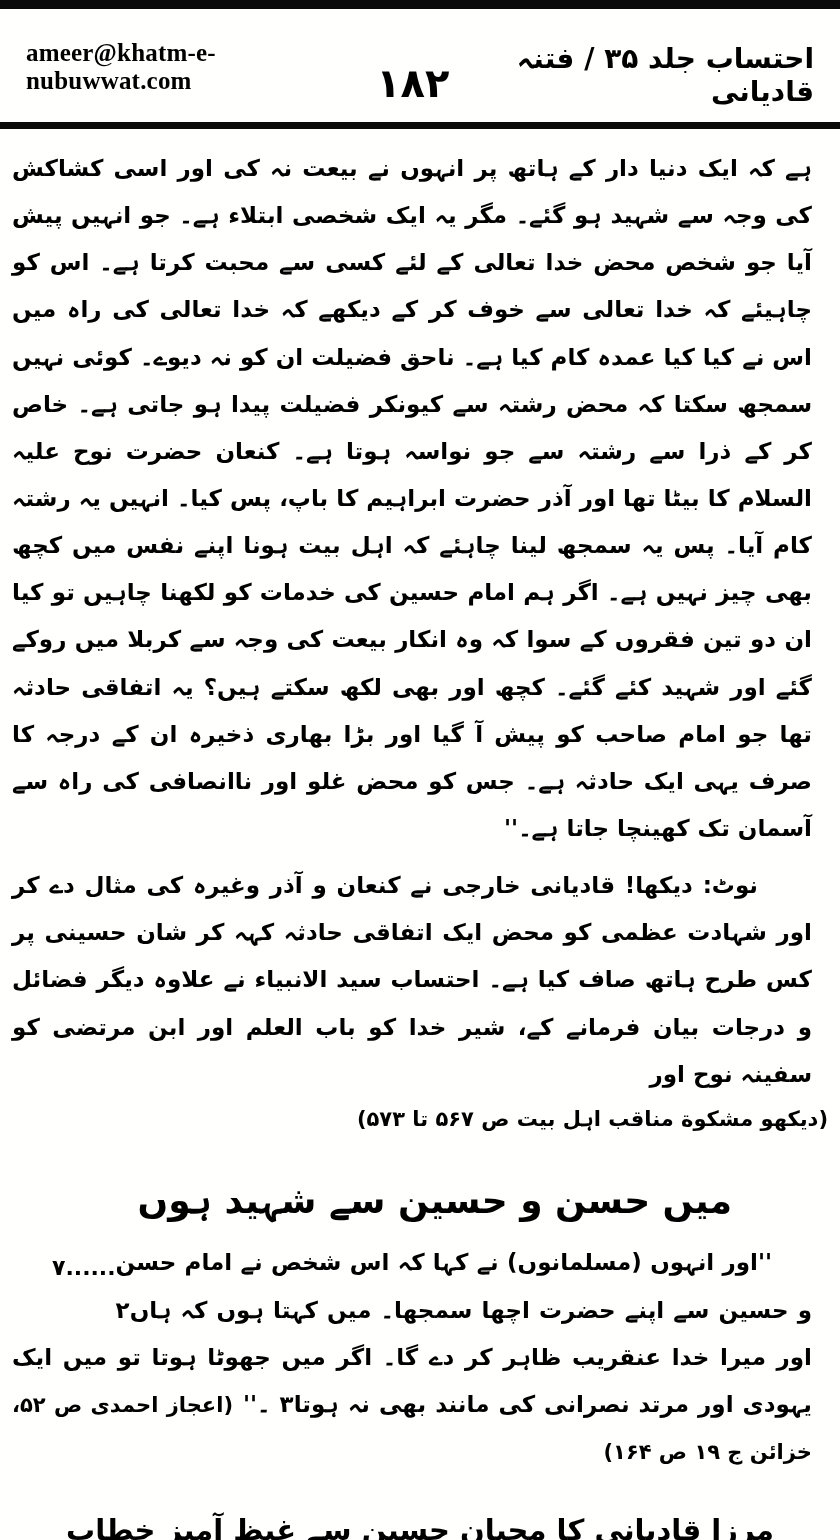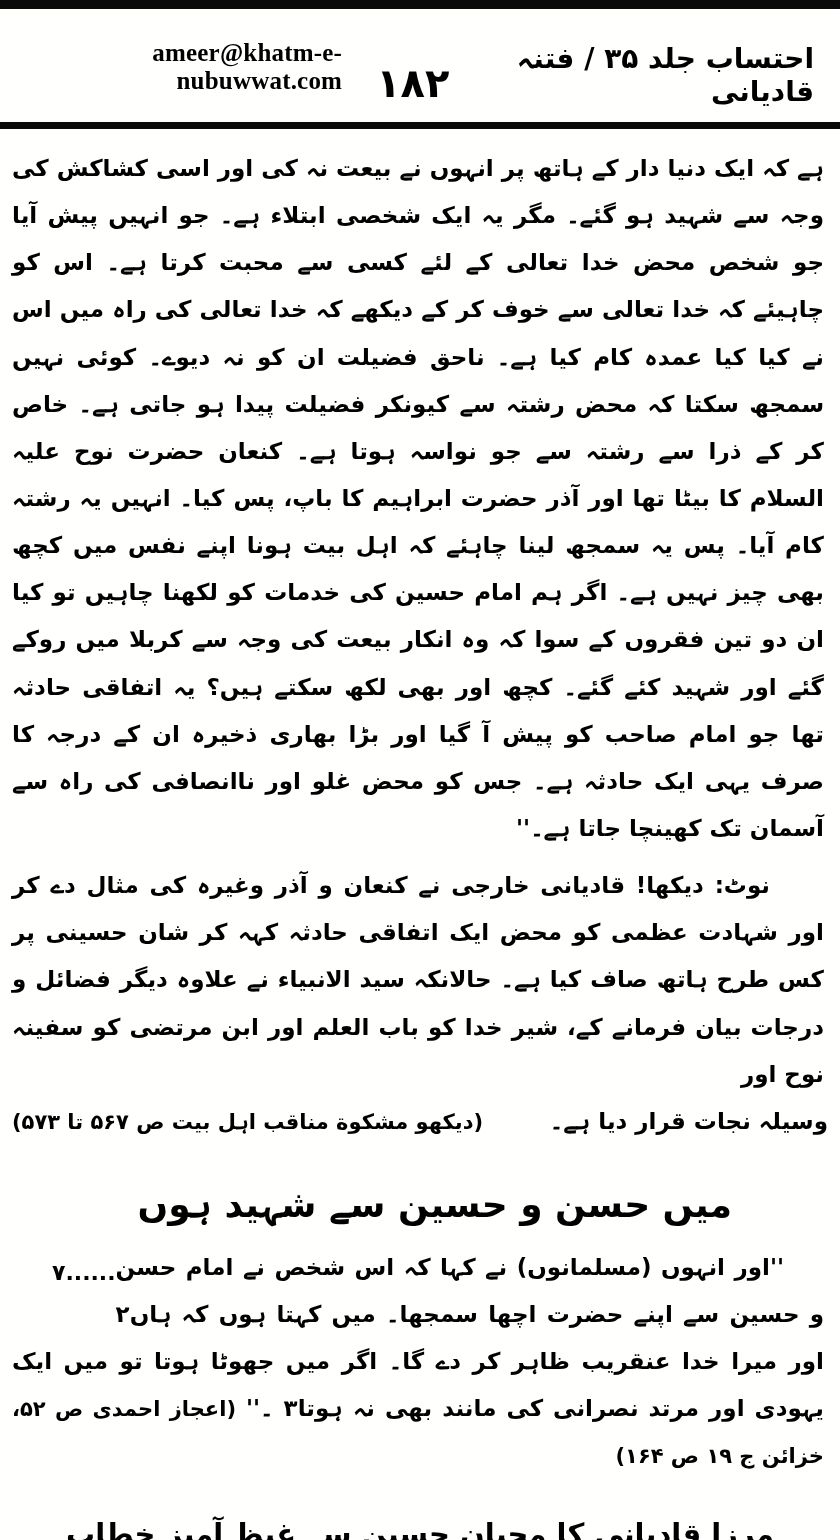--- a/index.html
+++ b/index.html
@@ -4,29 +4,29 @@
 <style>
   html,body{margin:0;padding:0;background:#777;}
   .page{
     width:840px;min-height:1540px;margin:0 auto;background:#fffffe;
     display:flex;flex-direction:column;box-sizing:border-box;position:relative;
     font-family:"DejaVu Sans",sans-serif;color:#000;
   }
   .topbar{height:9px;background:#0a0a0a;width:100%;}
   
   .header{display:flex;align-items:center;padding:16px 26px 10px 26px;}
-  .email{font-family:"Liberation Serif",serif;font-weight:bold;font-size:25px;letter-spacing:.2px;text-align:right;}
+  .email{font-family:"Liberation Serif",serif;font-weight:bold;font-size:25px;letter-spacing:.2px;}
   .pagenum{font-size:40px;font-weight:bold;margin-left:34px;line-height:1;margin-top:32px;}
   .booktitle{margin-left:auto;font-size:28px;font-weight:bold;direction:rtl;}
   .rule{height:7px;background:#0a0a0a;margin:4px 0 0 0;}
   
   .main{padding:6px 12px 0 12px;direction:rtl;}
   .urdu{font-weight:bold;margin-top:17px;}
   .para{
-    font-size:23px;line-height:2.05;text-align:justify;margin:10px 4px 0 0;
+    font-size:23px;line-height:2.05;text-align:justify;margin:10px 16px 0 0;
   }
   .cite-line{
     font-size:21px;line-height:2.1;text-align:center;margin:2px 0 0 0;
     padding-left:150px;
   }
   .note-tail-row{display:flex;justify-content:space-between;align-items:baseline;
     font-size:23px;line-height:2.05;margin:0;}
   .note-tail-row .cite{font-size:21px;}
   .h1{
     font-size:36px;line-height:1.6;text-align:right;padding:14px 96px 4px 0;
@@ -50,24 +50,23 @@
     <span class="booktitle urdu">احتساب جلد ۳۵ / فتنہ قادیانی</span>
   </div>
 
   <div class="rule"></div>
 
   <div class="main" lang="ur">
 
     <p class="para urdu">ہے کہ ایک دنیا دار کے ہاتھ پر انہوں نے بیعت نہ کی اور اسی کشاکش کی وجہ سے شہید ہو گئے۔ مگر یہ ایک شخصی ابتلاء ہے۔ جو انہیں پیش آیا جو شخص محض خدا تعالی کے لئے کسی سے محبت کرتا ہے۔ اس کو چاہیئے کہ خدا تعالی سے خوف کر کے دیکھے کہ خدا تعالی کی راہ میں اس نے کیا کیا عمدہ کام کیا ہے۔ ناحق فضیلت ان کو نہ دیوے۔ کوئی نہیں سمجھ سکتا کہ محض رشتہ سے کیونکر فضیلت پیدا ہو جاتی ہے۔ خاص کر کے ذرا سے رشتہ سے جو نواسہ ہوتا ہے۔ کنعان حضرت نوح علیہ السلام کا بیٹا تھا اور آذر حضرت ابراہیم کا باپ، پس کیا۔ انہیں یہ رشتہ کام آیا۔ پس یہ سمجھ لینا چاہئے کہ اہل بیت ہونا اپنے نفس میں کچھ بھی چیز نہیں ہے۔ اگر ہم امام حسین کی خدمات کو لکھنا چاہیں تو کیا ان دو تین فقروں کے سوا کہ وہ انکار بیعت کی وجہ سے کربلا میں روکے گئے اور شہید کئے گئے۔ کچھ اور بھی لکھ سکتے ہیں؟ یہ اتفاقی حادثہ تھا جو امام صاحب کو پیش آ گیا اور بڑا بھاری ذخیرہ ان کے درجہ کا صرف یہی ایک حادثہ ہے۔ جس کو محض غلو اور ناانصافی کی راہ سے آسمان تک کھینچا جاتا ہے۔''</p>
 
 
-    <p class="para urdu" style="text-indent:54px">نوٹ: دیکھا! قادیانی خارجی نے کنعان و آذر وغیرہ کی مثال دے کر اور شہادت عظمی کو محض ایک اتفاقی حادثہ کہہ کر شان حسینی پر کس طرح ہاتھ صاف کیا ہے۔ حالانکہ سید الانبیاء نے علاوہ دیگر فضائل و درجات بیان فرمانے کے، شیر خدا کو باب العلم اور ابن مرتضی کو سفینہ نوح اور</p>
+    <p class="para urdu" style="text-indent:54px">نوٹ: دیکھا! قادیانی خارجی نے کنعان و آذر وغیرہ کی مثال دے کر اور شہادت عظمی کو محض ایک اتفاقی حادثہ کہہ کر شان حسینی پر کس طرح ہاتھ صاف کیا ہے۔ احتساب سید الانبیاء نے علاوہ دیگر فضائل و درجات بیان فرمانے کے، شیر خدا کو باب العلم اور ابن مرتضی کو سفینہ نوح اور</p>
 
     <div class="note-tail-row urdu">
-      <span>وسیلہ نجات قرار دیا ہے۔</span>
       <span class="cite">(دیکھو مشکوة مناقب اہل بیت ص ۵۶۷ تا ۵۷۳)</span>
     </div>
 
     <div class="h1 urdu">میں حسن و حسین سے شہید ہوں</div>
 
     <p class="para urdu quote2" style="text-indent:40px"><span class="qmarker">۷......</span><span>''اور انہوں (مسلمانوں) نے کہا کہ اس شخص نے امام حسن و حسین سے اپنے حضرت اچھا سمجھا۔ میں کہتا ہوں کہ ہاں۲ اور میرا خدا عنقریب ظاہر کر دے گا۔ اگر میں جھوٹا ہوتا تو میں ایک یہودی اور مرتد نصرانی کی مانند بھی نہ ہوتا۳ ۔''</span><span class="cite-inline">(اعجاز احمدی ص ۵۲، خزائن ج ۱۹ ص ۱۶۴)</span></p>
 
     <div class="h2 urdu">مرزا قادیانی کا محبان حسین سے غیظ آمیز خطاب</div>
 
   </div>

